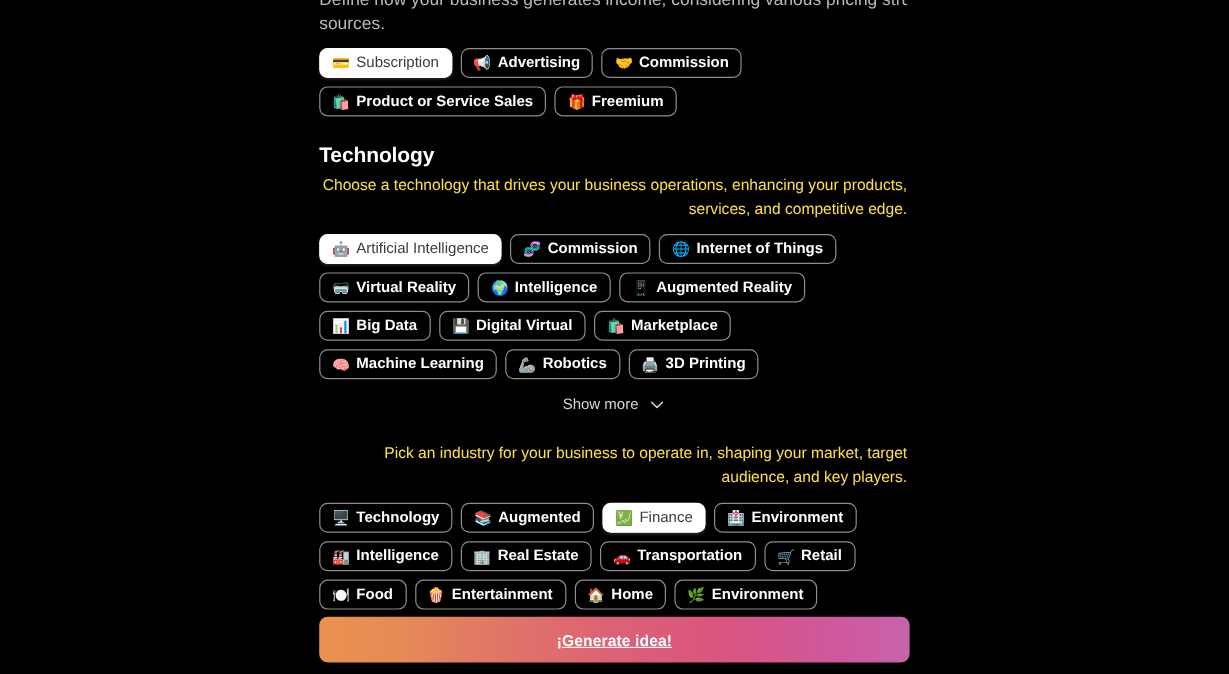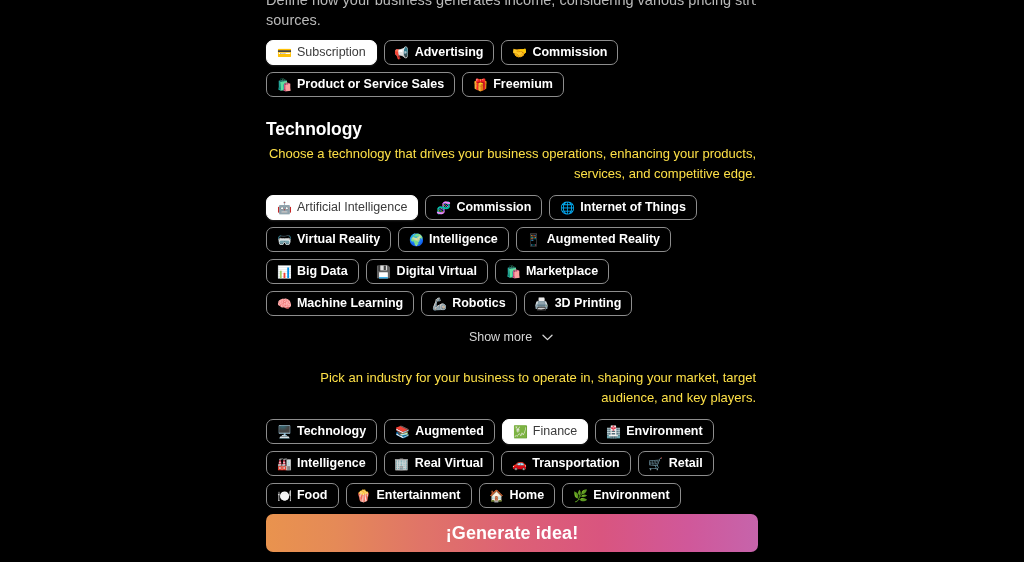--- a/index.html
+++ b/index.html
@@ -119,32 +119,33 @@
   }
   .genbtn {
     display: flex;
     align-items: center;
     justify-content: center;
     width: 100%;
     height: 38px;
     border: none;
     border-radius: 7px;
     color: #ffffff;
-    font-size: 18px;
+    font-size: 13px;
     font-weight: bold;
     letter-spacing: 0.1px;
     cursor: pointer;
     background: linear-gradient(90deg,
         #e9934e 0%,
         #e58a57 14%,
         #e07468 32%,
         #dd6175 50%,
         #d9557f 68%,
         #d0589a 86%,
         #c664ab 100%);
+    text-decoration: underline;
   }
 </style>
 </head>
 <body>
 
 <div id="app">
 
   <div class="page">
 
     <div class="section">
@@ -263,21 +264,21 @@
           <button class="chip">
             <span class="emo">🏥</span>
             <span>Environment</span>
           </button>
           <button class="chip">
             <span class="emo">🏭</span>
             <span>Intelligence</span>
           </button>
           <button class="chip">
             <span class="emo">🏢</span>
-            <span>Real Virtual</span>
+            <span>Real Estate</span>
           </button>
           <button class="chip">
             <span class="emo">🚗</span>
             <span>Transportation</span>
           </button>
           <button class="chip">
             <span class="emo">🛒</span>
             <span>Retail</span>
           </button>
           <button class="chip">

